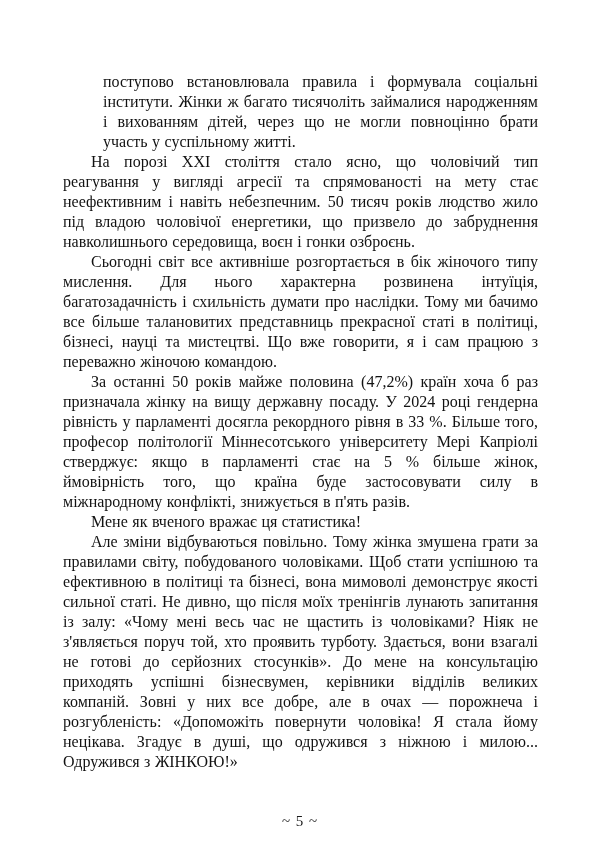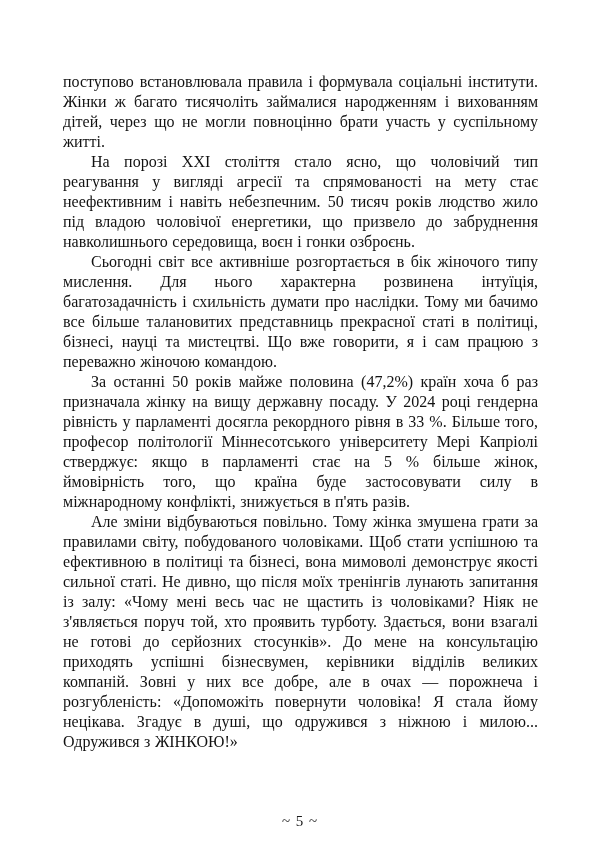--- a/index.html
+++ b/index.html
@@ -24,20 +24,21 @@
   .para {
     margin: 0;
     font-size: 16px;
     line-height: 20px;
     text-align: justify;
     text-indent: 28px;
     word-spacing: 0.5px;
   }
   .para.first {
     text-indent: 0;
+    margin-left: 40px;
   }
   .page-number {
     position: absolute;
     left: 0;
     right: 0;
     bottom: 18px;
     text-align: center;
     font-size: 15px;
     color: #1a1a1a;
     letter-spacing: 1px;
@@ -45,16 +46,17 @@
 </style>
 </head>
 <body>
 
 <div class="page">
   <div class="text-block">
     <p class="para first">поступово встановлювала правила і формувала соціальні інститути. Жінки ж багато тисячоліть займалися народженням і вихованням дітей, через що не могли повноцінно брати участь у суспільному житті.</p>
     <p class="para">На порозі XXI століття стало ясно, що чоловічий тип реагування у вигляді агресії та спрямованості на мету стає неефективним і навіть небезпечним. 50 тисяч років людство жило під владою чоловічої енергетики, що призвело до забруднення навколишнього середовища, воєн і гонки озброєнь.</p>
     <p class="para">Сьогодні світ все активніше розгортається в бік жіночого типу мислення. Для нього характерна розвинена інтуїція, багатозадачність і схильність думати про наслідки. Тому ми бачимо все більше талановитих представниць прекрасної статі в політиці, бізнесі, науці та мистецтві. Що вже говорити, я і сам працюю з переважно жіночою командою.</p>
     <p class="para">За останні 50 років майже половина (47,2%) країн хоча б раз призначала жінку на вищу державну посаду. У 2024 році гендерна рівність у парламенті досягла рекордного рівня в 33 %. Більше того, професор політології Міннесотського університету Мері Капріолі стверджує: якщо в парламенті стає на 5 % більше жінок, ймовірність того, що країна буде застосовувати силу в міжнародному конфлікті, знижується в п'ять разів.</p>
+    <p class="para">Мене як вченого вражає ця статистика!</p>
     <p class="para">Але зміни відбуваються повільно. Тому жінка змушена грати за правилами світу, побудованого чоловіками. Щоб стати успішною та ефективною в політиці та бізнесі, вона мимоволі демонструє якості сильної статі. Не дивно, що після моїх тренінгів лунають запитання із залу: «Чому мені весь час не щастить із чоловіками? Ніяк не з'являється поруч той, хто проявить турботу. Здається, вони взагалі не готові до серйозних стосунків». До мене на консультацію приходять успішні бізнесвумен, керівники відділів великих компаній. Зовні у них все добре, але в очах — порожнеча і розгубленість: «Допоможіть повернути чоловіка! Я стала йому нецікава. Згадує в душі, що одружився з ніжною і милою... Одружився з ЖІНКОЮ!»</p>
   </div>
   <div class="page-number">~ 5 ~</div>
 </div>
 
 </body></html>

